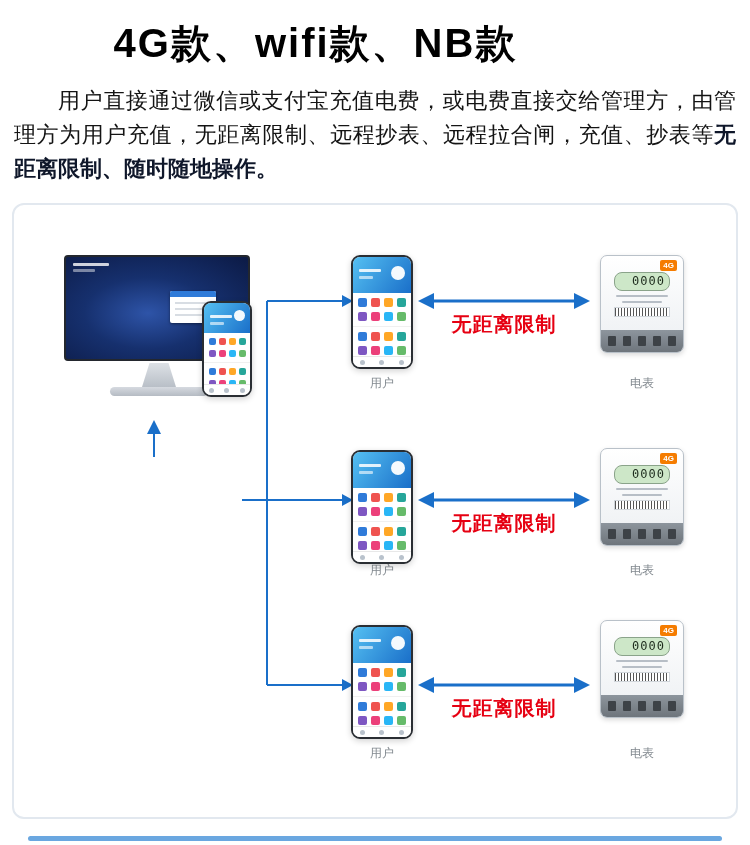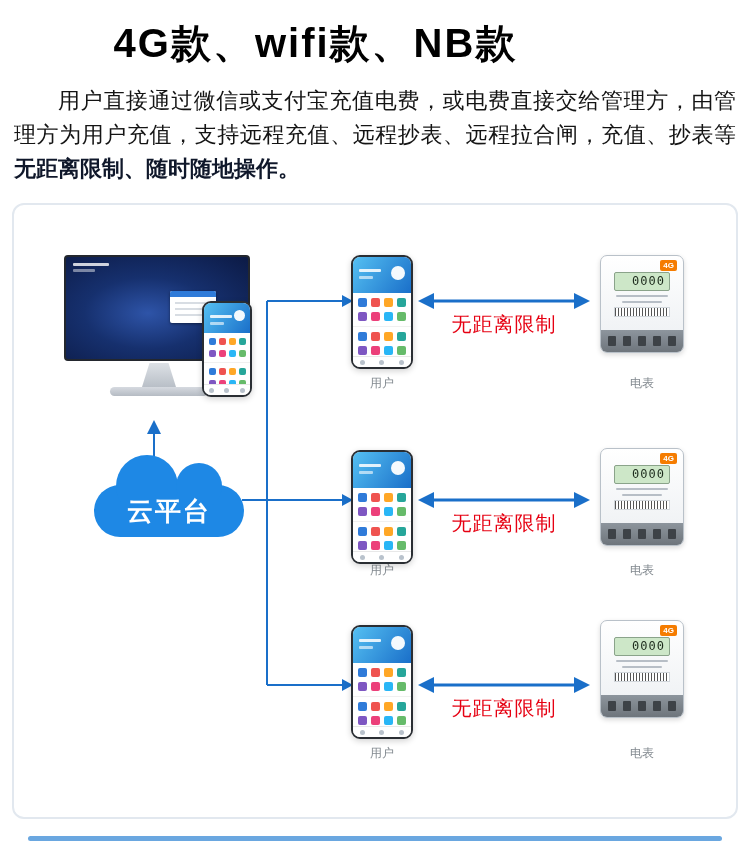--- a/index.html
+++ b/index.html
@@ -66,21 +66,21 @@
   .phone.sm .ph-head { height:30px; }
   .phone.sm .apps i { width:7px; height:7px; }
   .phone.sm .avatar { width:11px; height:11px; top:7px; right:5px; }
 
   
   .meter { position:absolute; width:84px; height:98px; background:linear-gradient(#ffffff,#eceff2);
            border:1px solid #b9c1c9; border-radius:7px; box-shadow:0 2px 5px rgba(0,0,0,.15); z-index:2; }
   .m-badge { position:absolute; top:4px; right:6px; background:#f57c00; color:#fff; font-size:8px;
              line-height:11px; padding:0 3px; border-radius:2px; font-weight:bold; }
   .m-lcd { margin:16px auto 0; width:56px; height:19px; background:#cde7c8; border:1px solid #8aa38a;
-           border-radius:2px; font-family:"DejaVu Sans Mono",monospace; font-size:12px; line-height:17px;
+           border-radius:8px; font-family:"DejaVu Sans Mono",monospace; font-size:12px; line-height:17px;
            text-align:right; padding-right:4px; color:#1d2b1d; letter-spacing:1px; }
   .m-line { height:2px; background:#b7bec6; border-radius:1px; margin:4px auto 0; }
   .w1 { width:52px; } .w2 { width:40px; }
   .m-code { width:56px; height:10px; margin:4px auto 0; border:1px solid #d0d5da;
             background:repeating-linear-gradient(90deg,#555 0 1px,#fff 1px 3px); }
   .m-term { position:absolute; bottom:0; left:0; right:0; height:22px;
             background:linear-gradient(#8d959d,#6e757c); border-radius:0 0 6px 6px;
             display:flex; align-items:center; justify-content:space-evenly; }
   .m-term i { width:8px; height:10px; background:#3d4247; border-radius:1px; }
 
@@ -90,31 +90,31 @@
   .cloud::before { content:""; position:absolute; left:22px; top:-30px; width:62px; height:62px;
                    background:#1e88e5; border-radius:50%; }
   .cloud::after { content:""; position:absolute; right:22px; top:-22px; width:46px; height:46px;
                   background:#1e88e5; border-radius:50%; }
   .cloud span { position:relative; z-index:1; display:block; text-align:center; line-height:52px;
                 color:#fff; font-size:26px; font-weight:bold; letter-spacing:2px; }
 
   
   .cap { position:absolute; text-align:center; font-size:12px; color:#82898f; z-index:2; }
   .nolimit { position:absolute; left:398px; width:184px; text-align:center; color:#e60012;
-             font-weight:normal; font-size:20px; letter-spacing:1px; z-index:2; }
+             font-weight:bold; font-size:20px; letter-spacing:1px; z-index:2; }
 
   .divider { position:absolute; left:28px; top:836px; width:694px; height:5px;
              background:#6aa7e0; border-radius:3px; }
 </style>
 </head>
 <body>
 
 <h1 class="title">4G款、wifi款、NB款</h1>
 
-<p class="intro"><span>用户直接通过微信或支付宝充值电费，或电费直接交给管理方，由管理方为用户充值，支持远程充值、远程抄表、远程拉合闸，充值、抄表等</span><span class="hl">无距离限制、随时随地操作。</span></p>
+<p class="intro"><span>用户直接通过微信或支付宝充值电费，或电费直接交给管理方，由管理方为用户充值，无距离限制、远程抄表、远程拉合闸，充值、抄表等</span><span class="hl">无距离限制、随时随地操作。</span></p>
 
 <div class="panel">
 
   <svg class="wires" viewBox="0 0 722 612" aria-hidden="true">
     <g stroke="#1a6fc9" stroke-width="2" fill="none">
       <line x1="140" y1="252" x2="140" y2="228"></line>
       <path d="M228 295 H253"></path>
       <line x1="253" y1="96" x2="253" y2="480"></line>
       <path d="M253 96 H328"></path>
       <path d="M253 295 H328"></path>
@@ -176,23 +176,20 @@
           <i></i>
         </div>
       <div class="ph-nav">
           <i></i>
           <i></i>
           <i></i>
         </div>
     </div>
   </div>
 
-  <div class="cloud">
-    <span>云平台</span>
-  </div>
 
   <div class="phone" style="left:337px;top:50px;">
     <div class="ph-head">
         <i class="bar b1"></i>
         <i class="bar b2"></i>
         <span class="avatar"></span>
       </div>
     <div class="apps">
         <i></i>
         <i></i>

